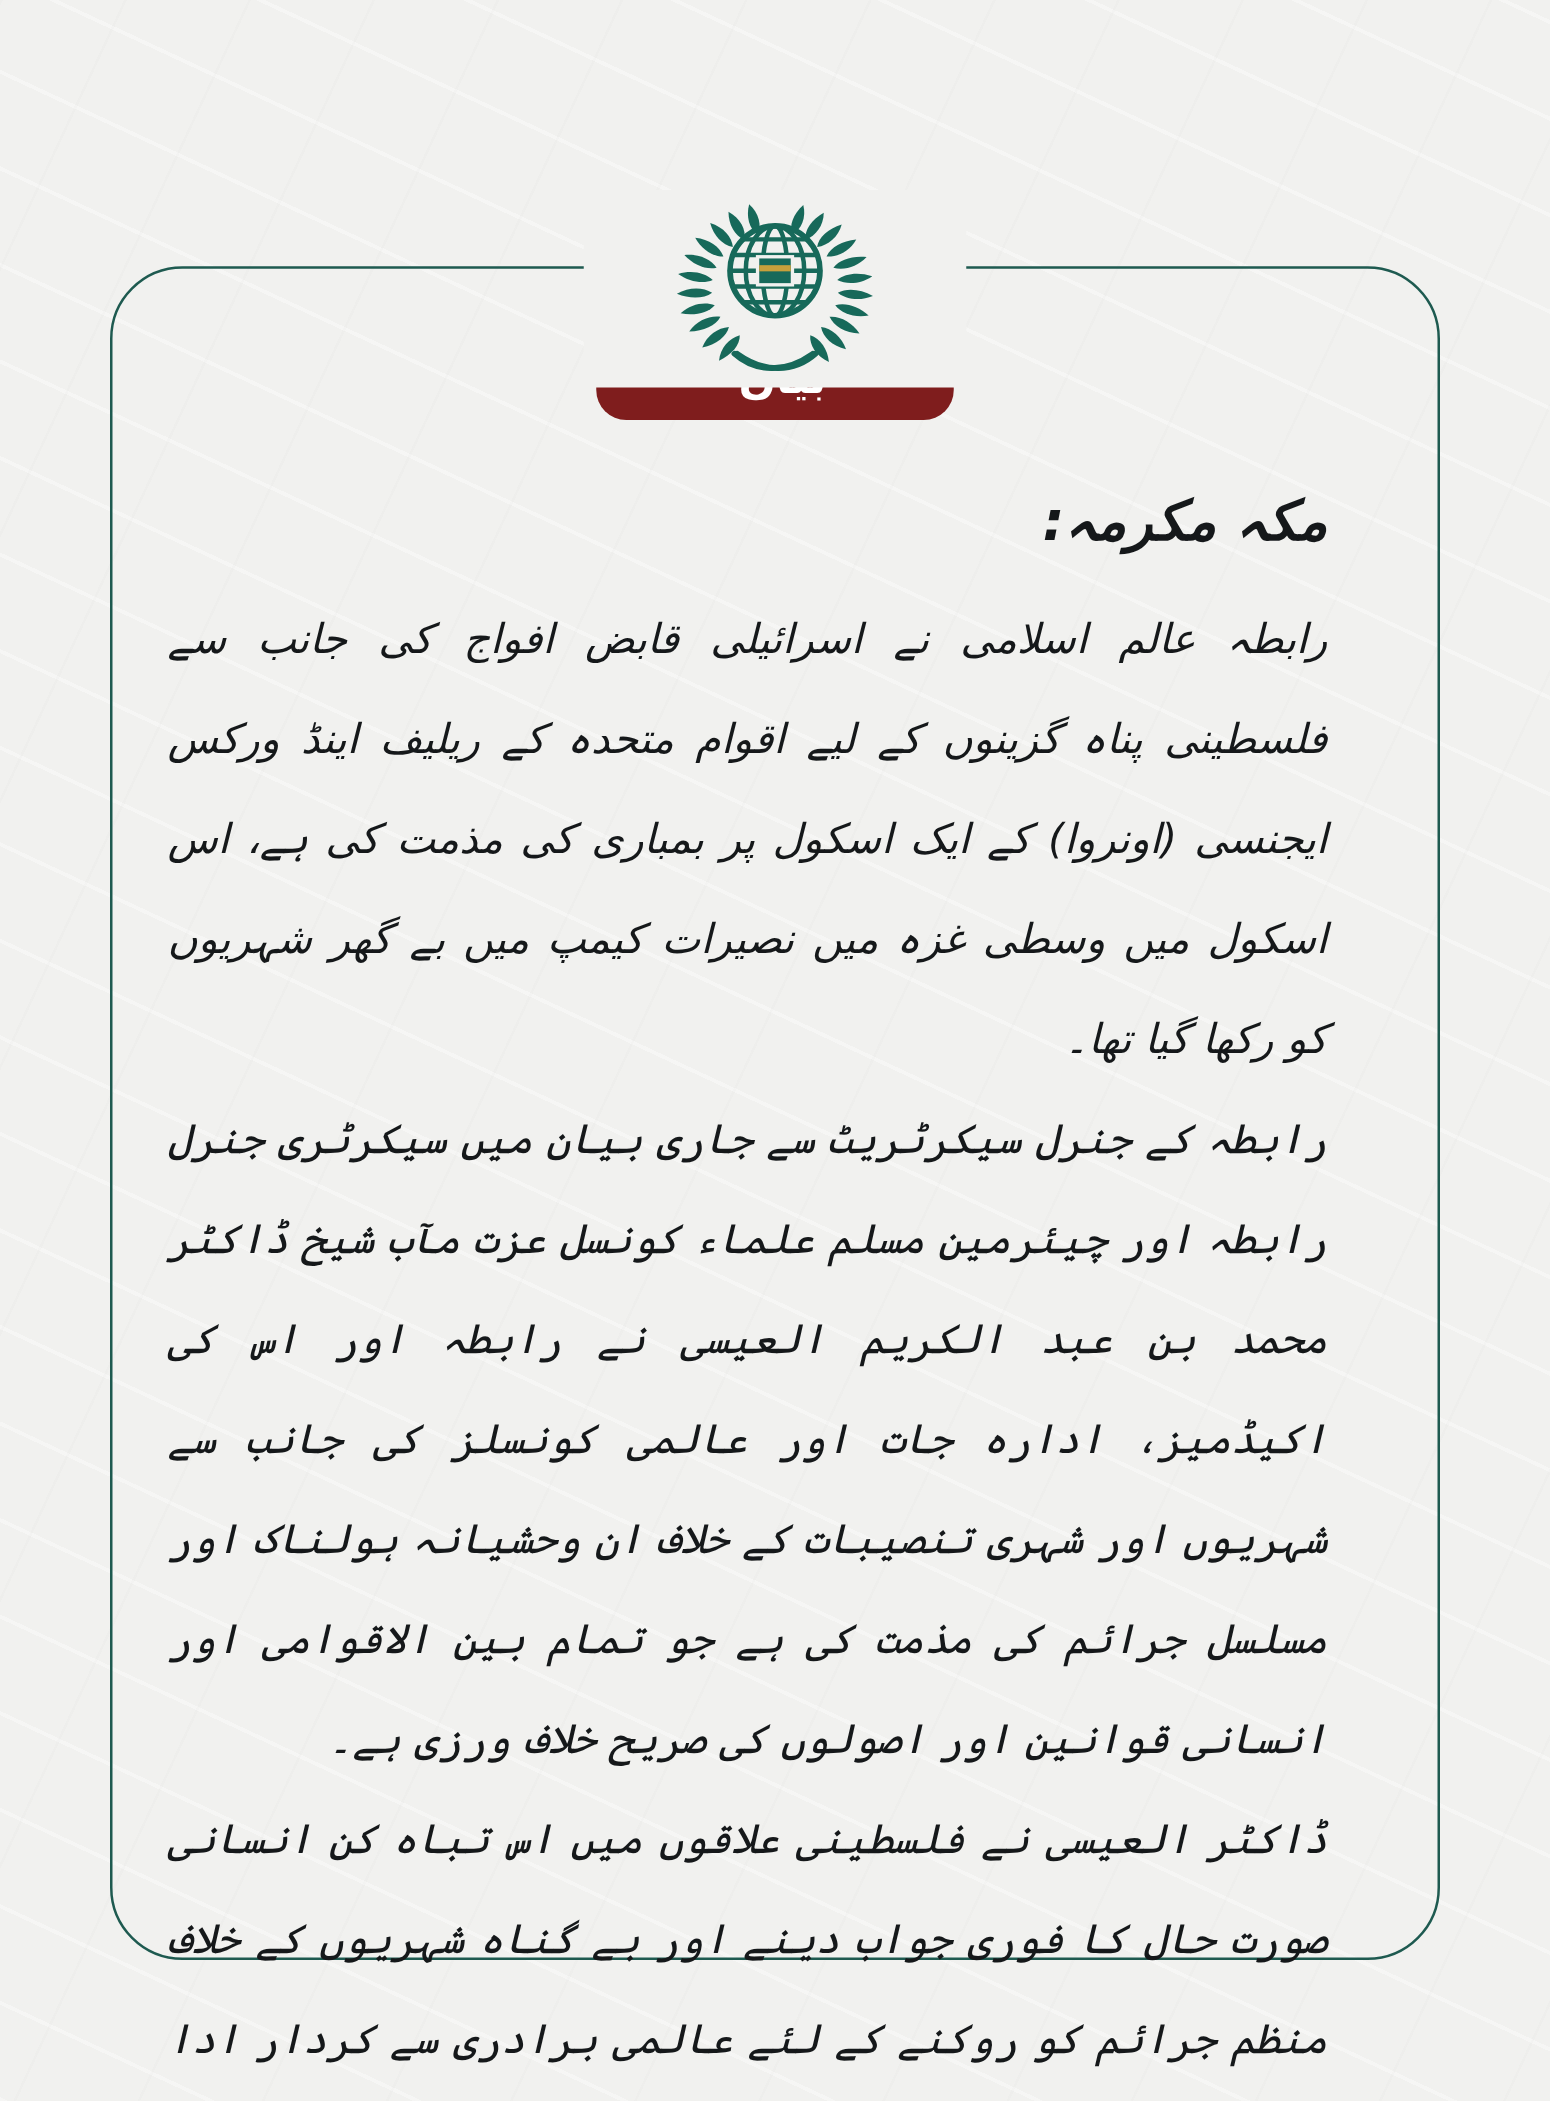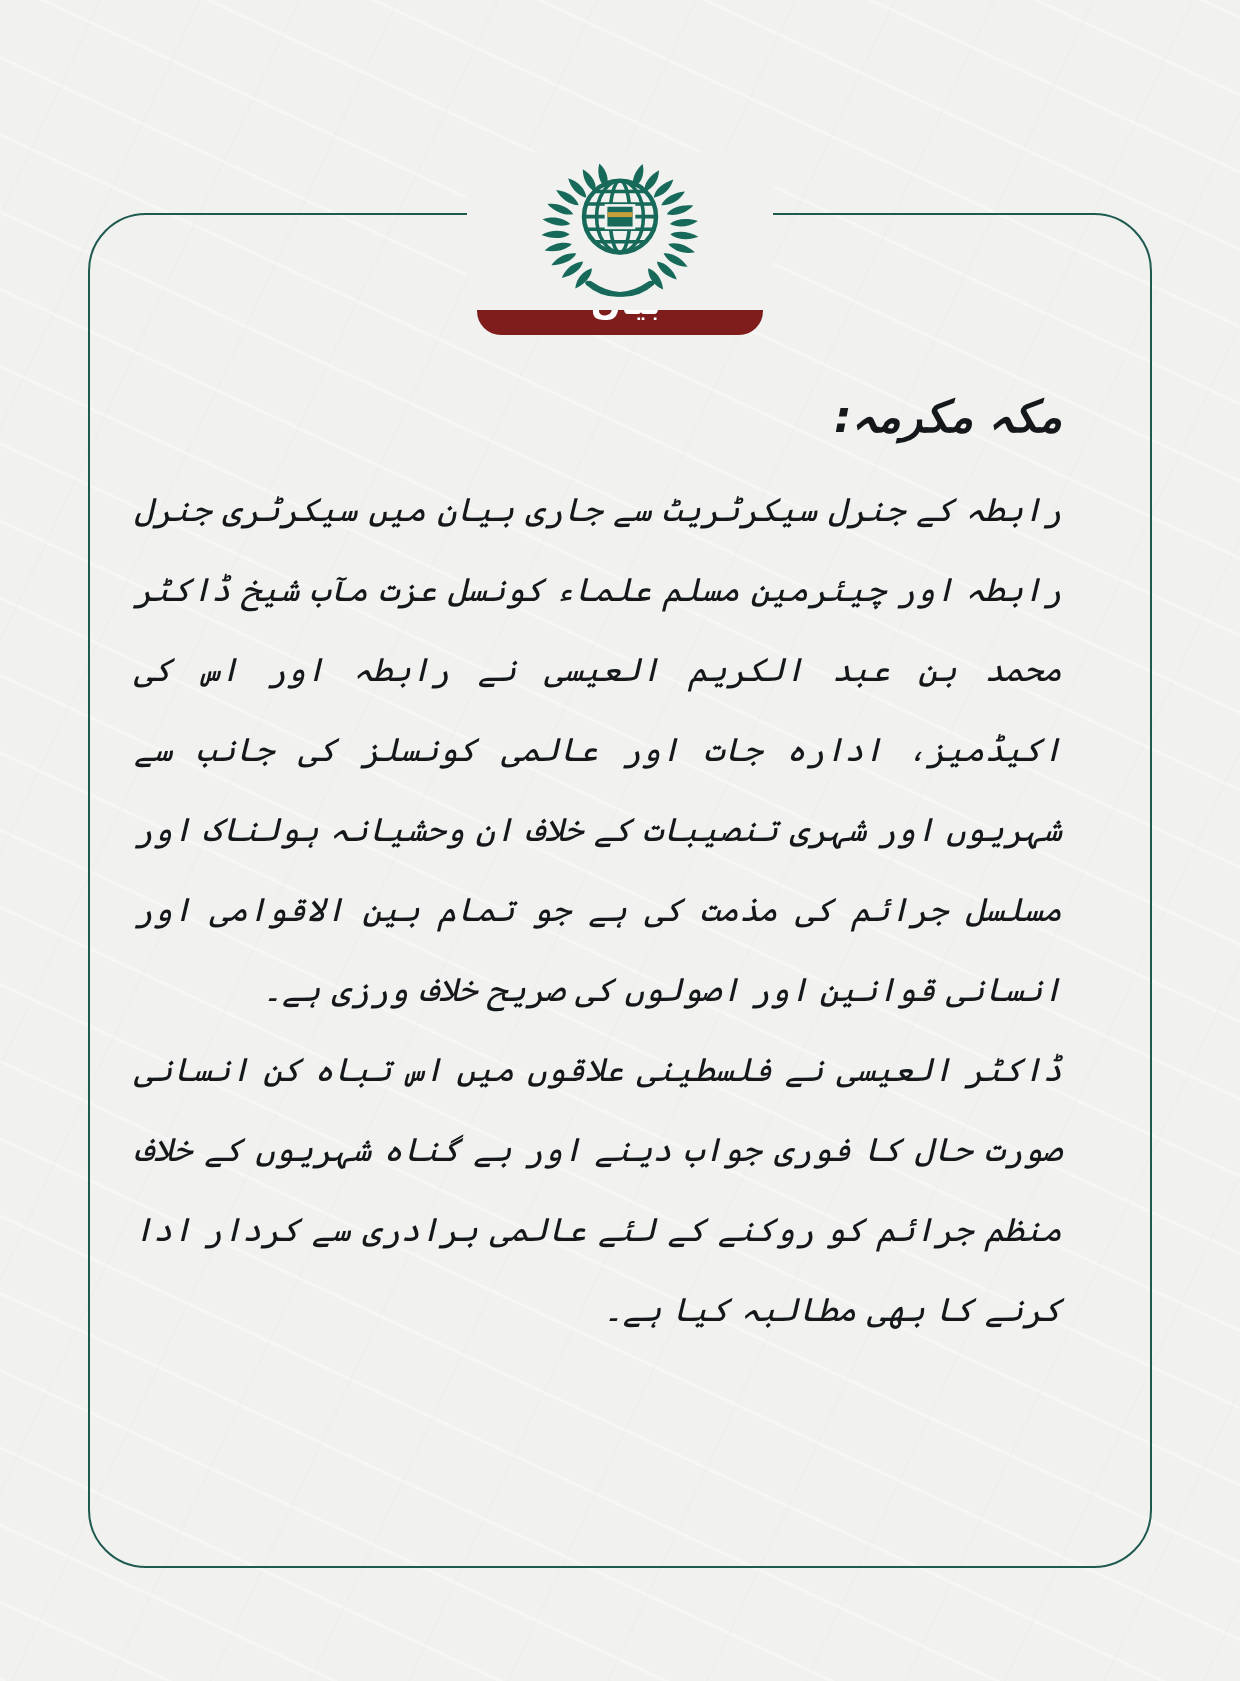--- a/index.html
+++ b/index.html
@@ -157,17 +157,18 @@
 
 
   <div class="subtitle" lang="ur">رابطہ عالم اسلامی</div>
 
   <div class="banner">
     <span>بیان</span>
   </div>
 
   <div class="content">
     <p class="dateline">مکہ مکرمہ:</p>
+    <p class="para">رابطہ عالم اسلامی نے اسرائیلی قابض افواج کی جانب سے فلسطینی پناہ گزینوں کے لیے اقوام متحدہ کے ریلیف اینڈ ورکس ایجنسی (اونروا) کے ایک اسکول پر بمباری کی مذمت کی ہے، اس اسکول میں وسطی غزہ میں نصیرات کیمپ میں بے گھر شہریوں کو رکھا گیا تھا۔</p>
     <p class="para">رابطہ کے جنرل سیکرٹریٹ سے جاری بیان میں سیکرٹری جنرل رابطہ اور چیئرمین مسلم علماء کونسل عزت مآب شیخ ڈاکٹر محمد بن عبد الکریم العیسی نے رابطہ اور اس کی اکیڈمیز، ادارہ جات اور عالمی کونسلز کی جانب سے شہریوں اور شہری تنصیبات کے خلاف ان وحشیانہ ہولناک اور مسلسل جرائم کی مذمت کی ہے جو تمام بین الاقوامی اور انسانی قوانین اور اصولوں کی صریح خلاف ورزی ہے۔</p>
     <p class="para">ڈاکٹر العیسی نے فلسطینی علاقوں میں اس تباہ کن انسانی صورت حال کا فوری جواب دینے اور بے گناہ شہریوں کے خلاف منظم جرائم کو روکنے کے لئے عالمی برادری سے کردار ادا کرنے کا بھی مطالبہ کیا ہے۔</p>
   </div>
 
 </div>
 
 </body></html>

